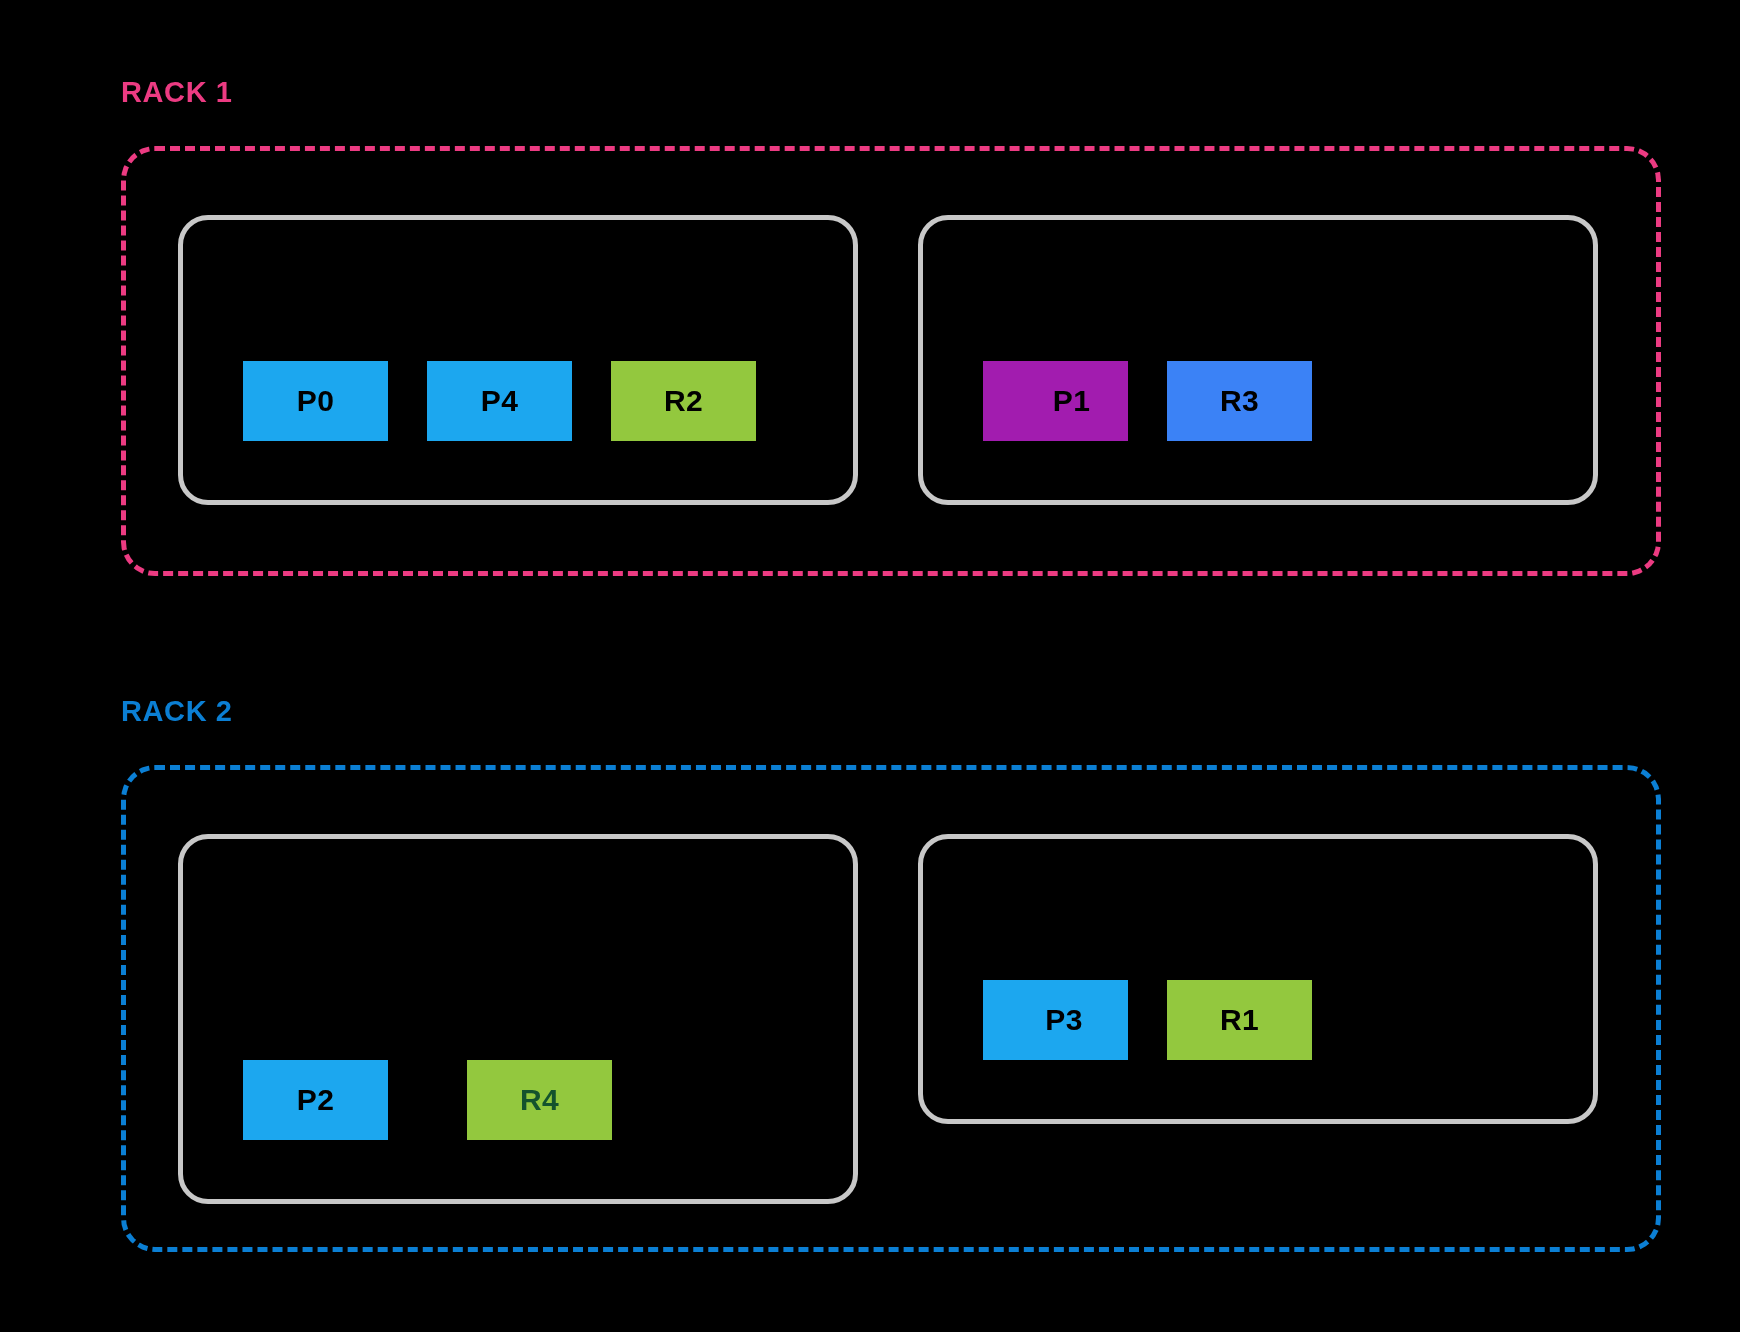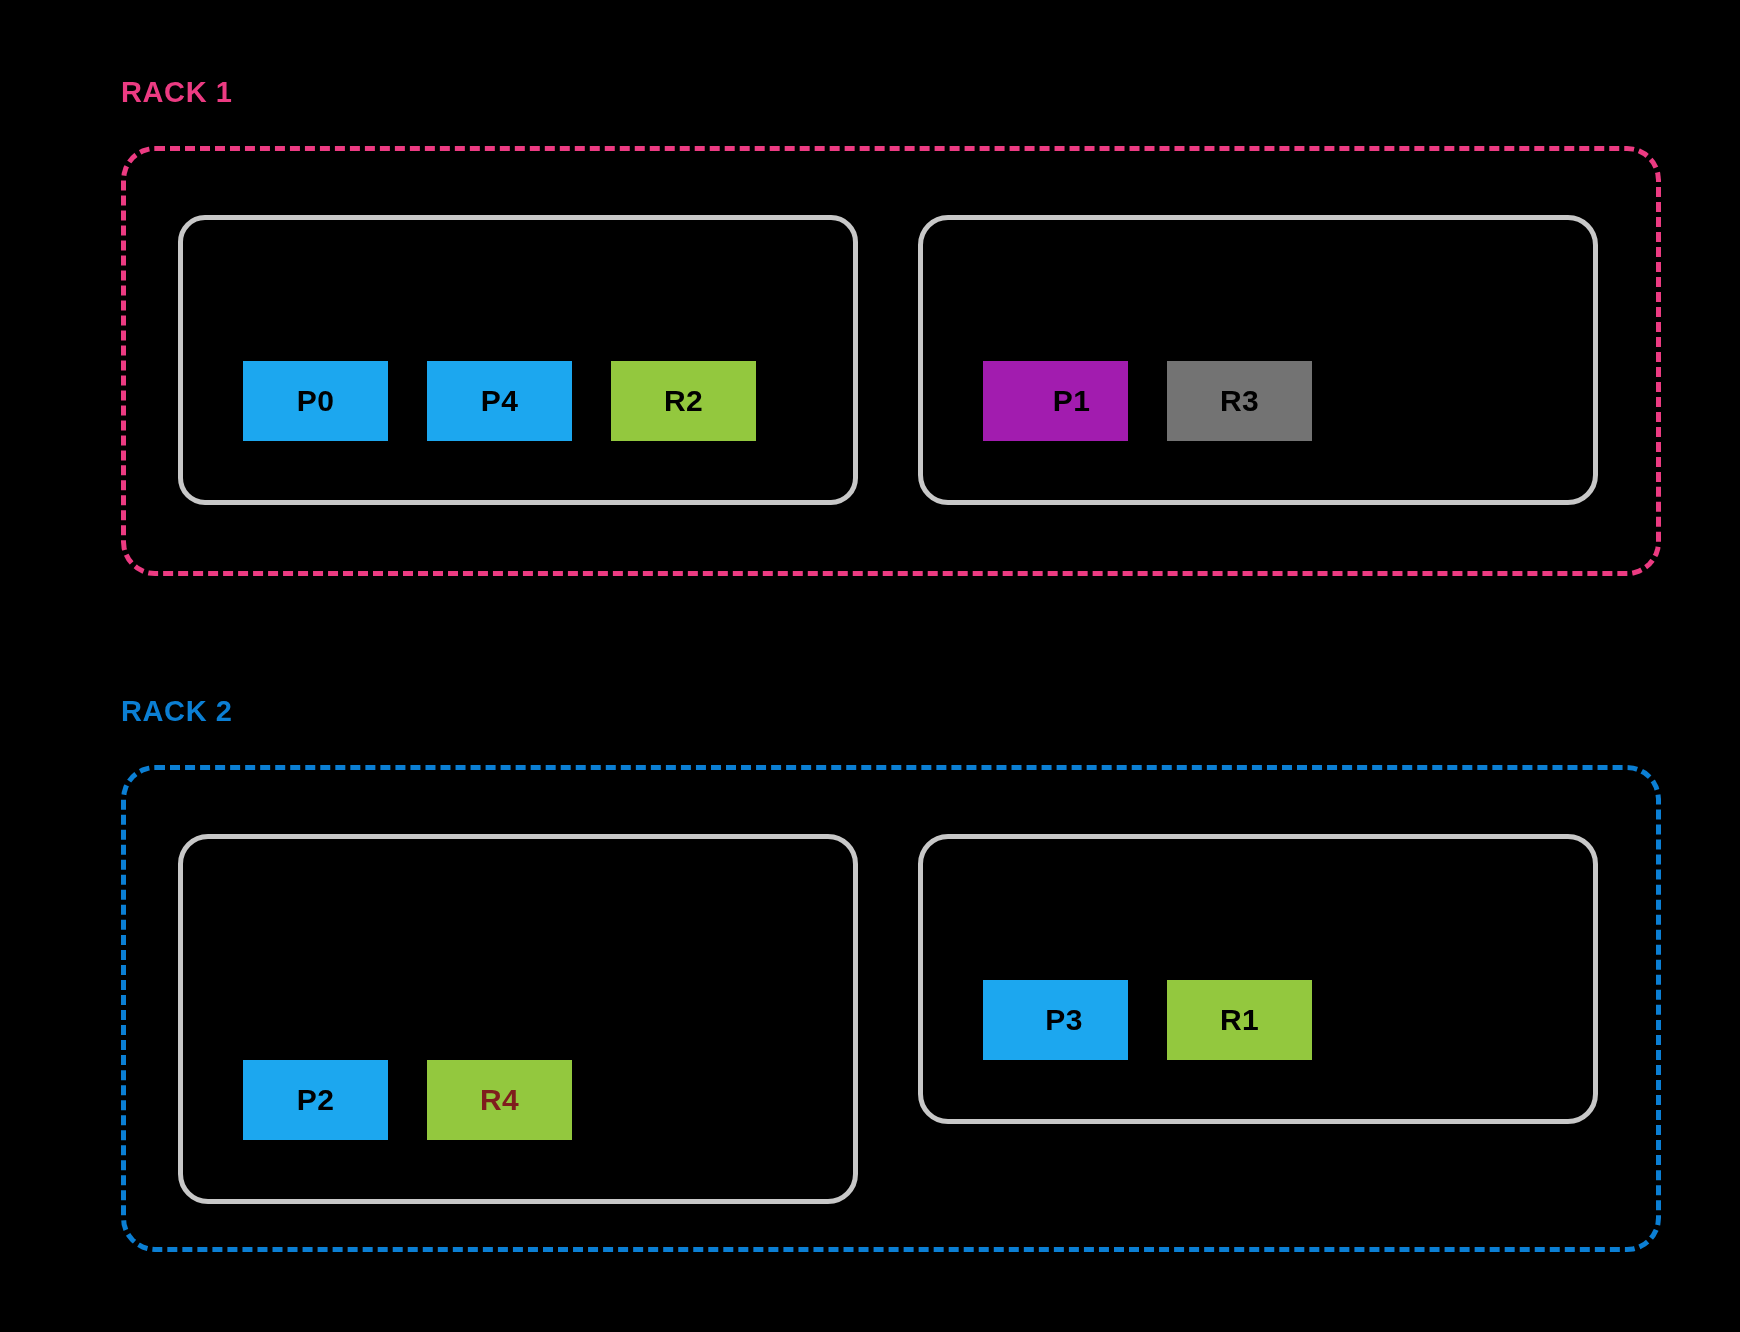--- a/index.html
+++ b/index.html
@@ -70,39 +70,39 @@
     letter-spacing: 0.4px;
     box-sizing: border-box;
   }
 </style>
 </head>
 <body>
 
 <div class="canvas">
     <div class="rack-label" style="left: 121px; top: 78px; color: rgb(236, 59, 130);">RACK 1</div>
     <div class="rack-outline" style="left: 121px; top: 146px; width: 1540px; height: 430px; border-color: rgb(236, 59, 130);"></div>
-    <div class="node" style="left: 178px; top: 215px; width: 680px; height: 290px; border-color: rgb(200, 200, 200); border-radius: 27px;">
+    <div class="node" style="left: 178px; top: 215px; width: 680px; height: 290px; border-color: rgb(200, 200, 200);">
       <div class="node-items">
         <div class="chip" style="background: rgb(28, 167, 239); color: rgb(0, 0, 0);">P0</div>
         <div class="chip" style="background: rgb(28, 167, 239); color: rgb(0, 0, 0);">P4</div>
         <div class="chip" style="background: rgb(147, 200, 62); color: rgb(0, 0, 0);">R2</div>
       </div>
     </div>
     <div class="node" style="left: 918px; top: 215px; width: 680px; height: 290px; border-color: rgb(200, 200, 200);">
       <div class="node-items">
         <div class="chip" style="background: #a21caf; color: rgb(0, 0, 0); padding-left: 32px;">P1</div>
-        <div class="chip" style="background: #737373; color: rgb(0, 0, 0);">R3</div>
+        <div class="chip" style="background: #3b82f6; color: rgb(0, 0, 0);">R3</div>
       </div>
     </div>
     <div class="rack-label" style="left: 121px; top: 697px; color: rgb(11, 127, 212);">RACK 2</div>
     <div class="rack-outline" style="left: 121px; top: 765px; width: 1540px; height: 487px; border-color: rgb(11, 127, 212);"></div>
     <div class="node" style="left: 178px; top: 834px; width: 680px; height: 370px; border-color: rgb(200, 200, 200);">
       <div class="node-items">
         <div class="chip" style="background: rgb(28, 167, 239); color: rgb(0, 0, 0);">P2</div>
-        <div class="chip" style="background: rgb(147, 200, 62); color: #7f1d1d;">R4</div>
+        <div class="chip" style="background: rgb(147, 200, 62); color: #14532d; margin-left: 40px;">R4</div>
       </div>
     </div>
     <div class="node" style="left: 918px; top: 834px; width: 680px; height: 290px; border-color: rgb(200, 200, 200);">
       <div class="node-items">
         <div class="chip" style="background: rgb(28, 167, 239); color: rgb(0, 0, 0); padding-left: 17px;">P3</div>
         <div class="chip" style="background: rgb(147, 200, 62); color: rgb(0, 0, 0); text-align: right;">R1</div>
       </div>
     </div>
   </div>
 

